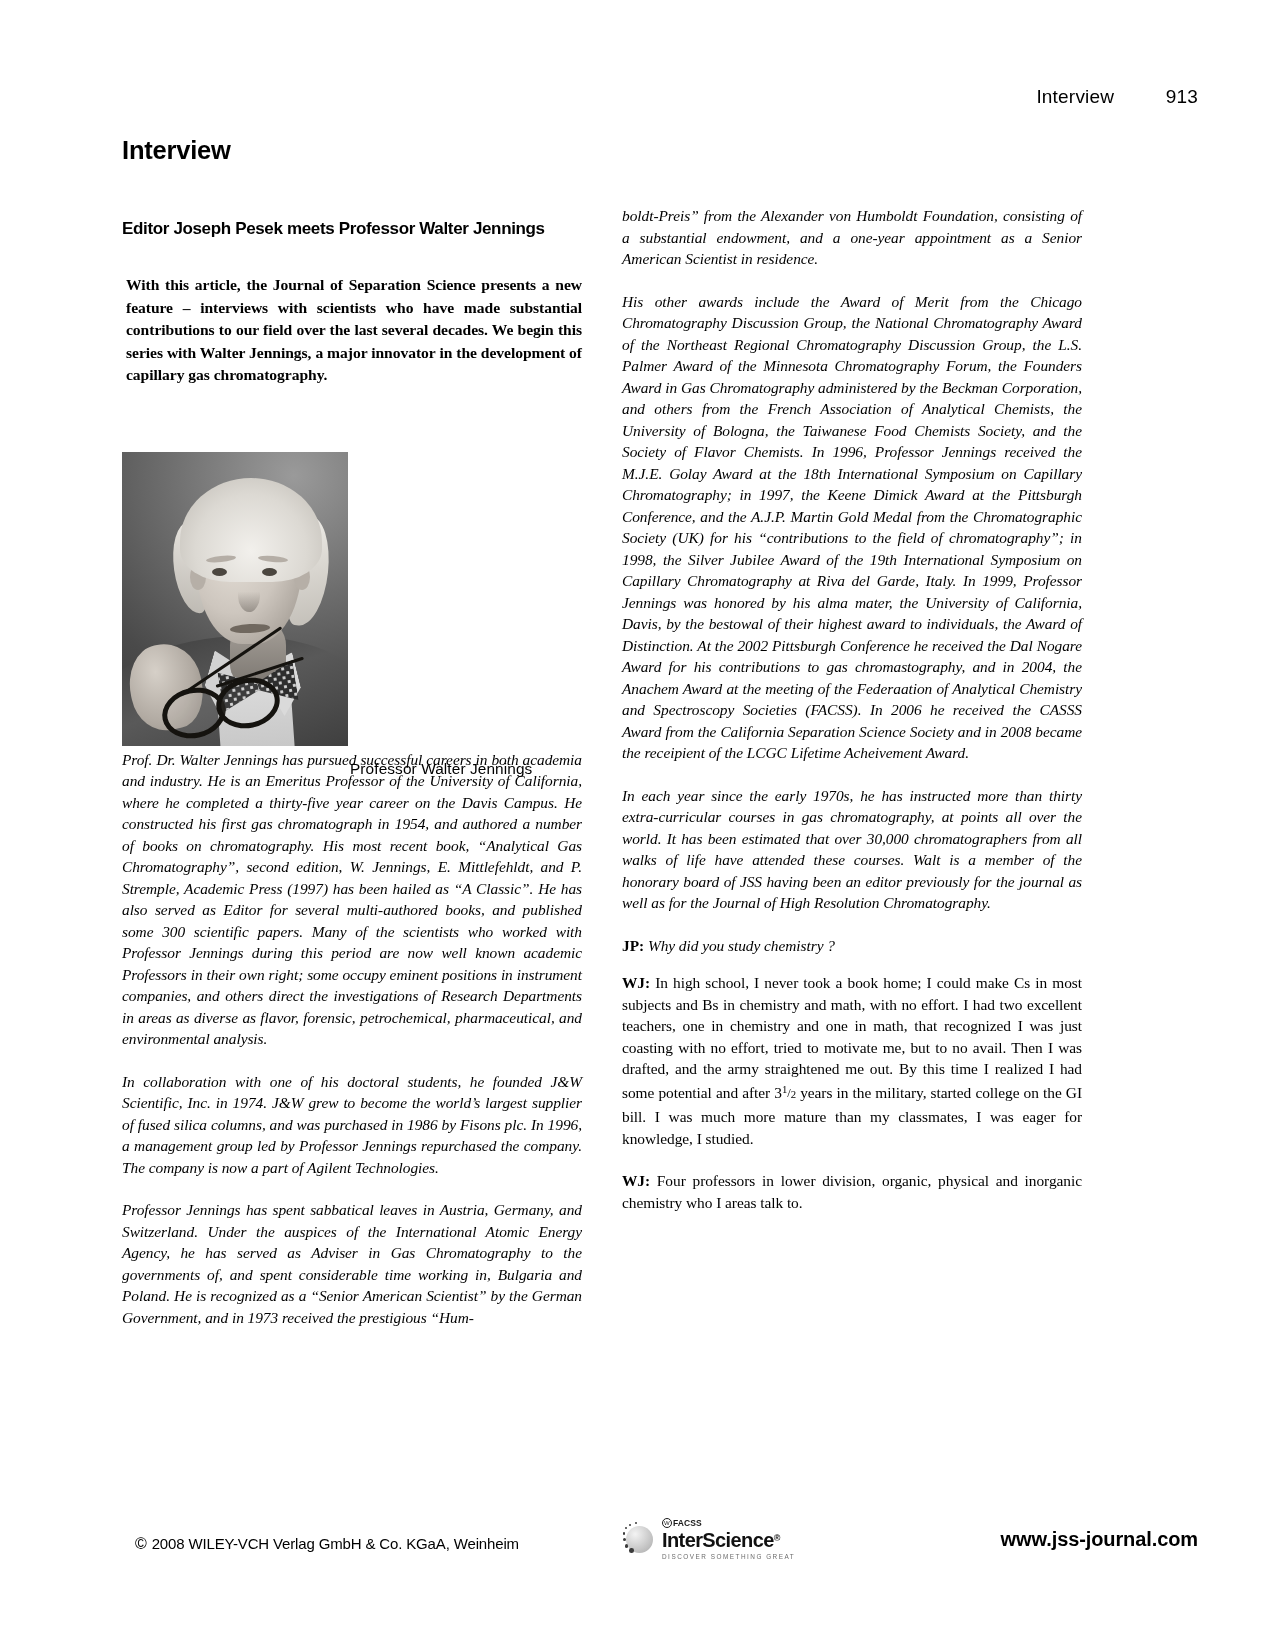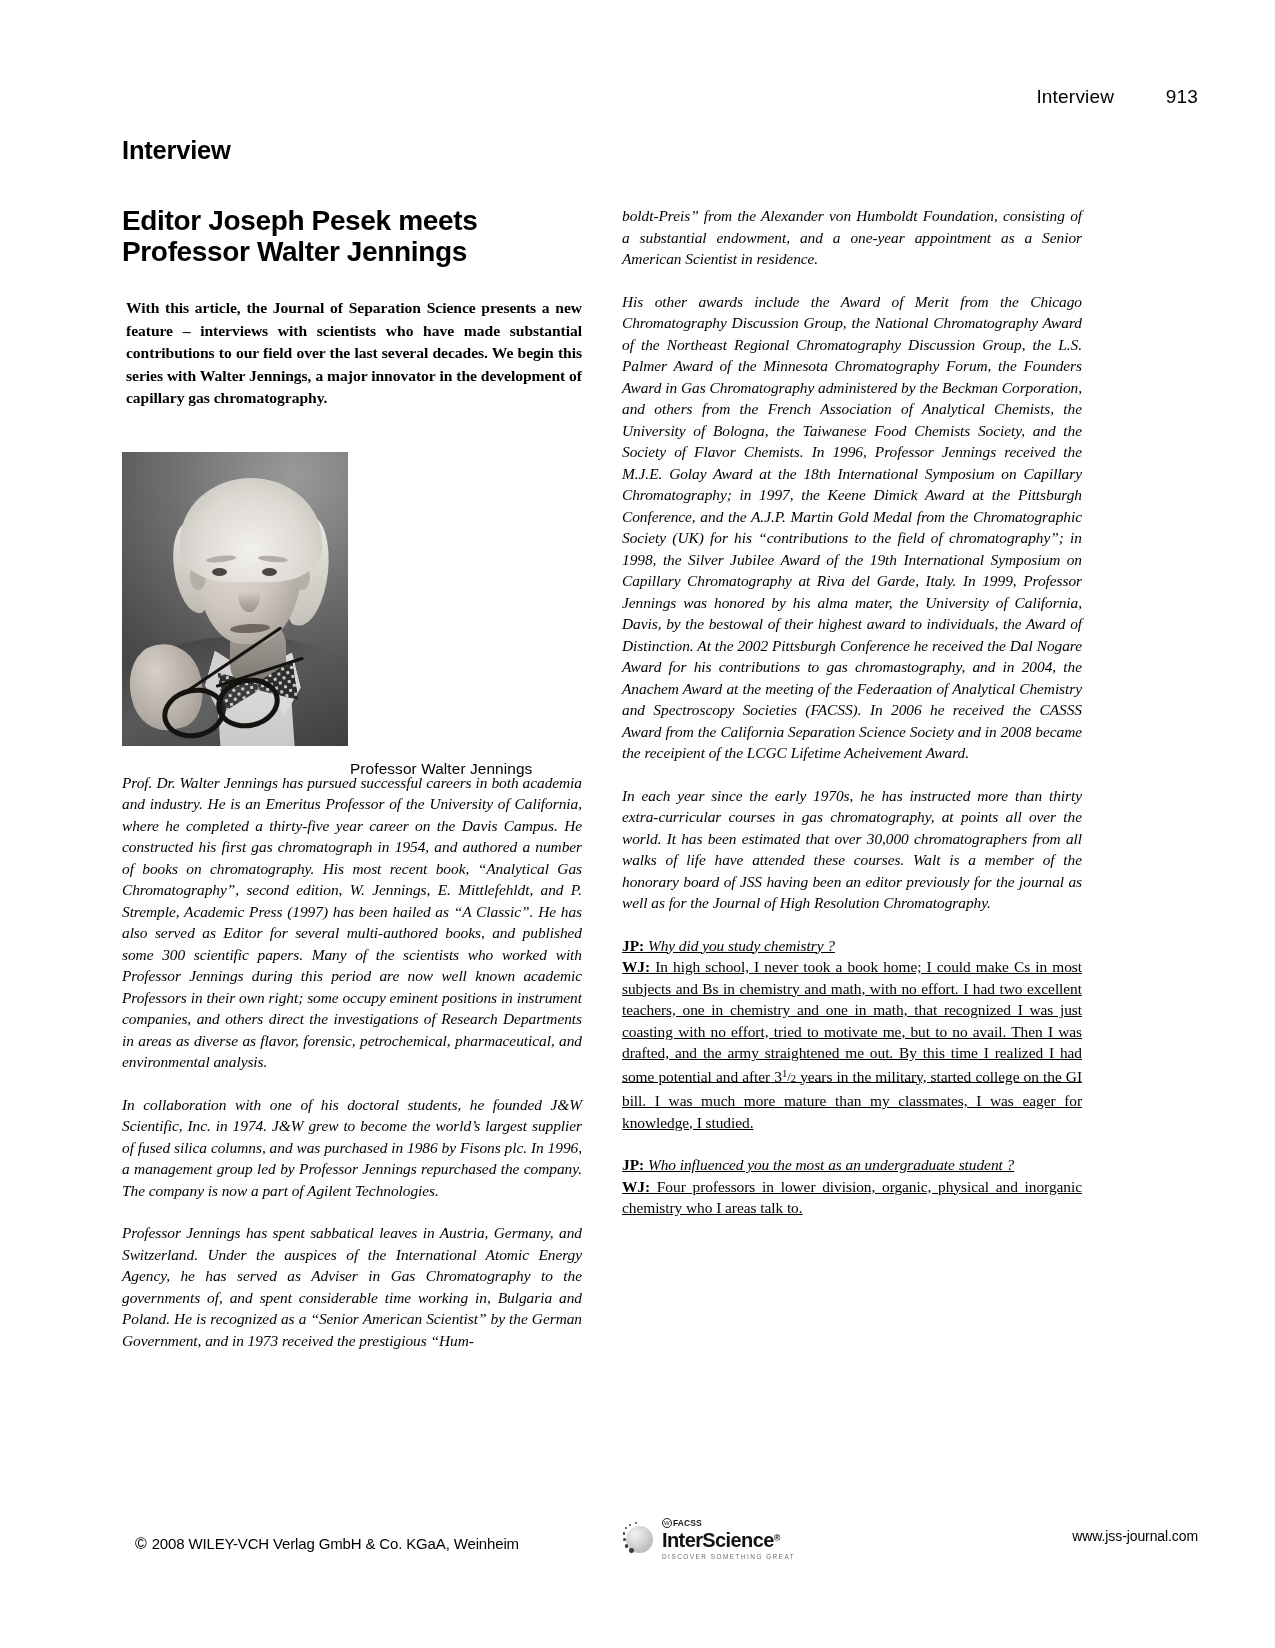--- a/index.html
+++ b/index.html
@@ -55,24 +55,24 @@
     text-align: justify;
     font-size: 15.4px;
     line-height: 21.5px;
   }
   .col-left  { left: 122px; }
   .col-right { left: 622px; }
 
   .article-title {
     font-family: "Liberation Sans", sans-serif;
     font-weight: bold;
-    font-size: 28px;
+    font-size: 17px;
     line-height: 31px;
     letter-spacing: -0.35px;
-    margin: 0 0 30px 0;
+    margin: 8px 0 30px 0;
     text-align: left;
   }
 
   .lead {
     font-family: "Liberation Serif", serif;
     font-weight: bold;
     font-size: 15.6px;
     line-height: 22.6px;
     text-align: justify;
     margin: 0 0 30px 4px;
@@ -82,24 +82,23 @@
   p.body {
     font-style: italic;
     margin: 0 0 21px 0;
     text-align: justify;
     letter-spacing: -0.05px;
   }
   p.body:last-child { margin-bottom: 17px; }
 
   
   p.qa {
-    margin: 0 0 0 0;
+    margin: 16px 0 0 0;
     text-align: justify;
     letter-spacing: -0.05px;
-    text-decoration: underline;
   }
   p.qa.q { font-style: italic; }
   p.qa.a { font-style: normal; margin-bottom: 21px; }
   .spk { font-weight: bold; font-style: normal; }
 
   .frac {
     font-size: 0.82em;
     position: relative;
   }
   .frac sup { font-size: 0.85em; vertical-align: 0.35em; }
@@ -323,23 +322,24 @@
     font-size: 15px;
     letter-spacing: -0.15px;
     white-space: nowrap;
     margin-left: 13px;
   }
   .copyright .cmark { font-size: 16px; margin-right: 5px; }
   .journal-url {
     position: absolute;
     right: 77px; top: 0;
     font-family: "Liberation Sans", sans-serif;
-    font-size: 14px;
+    font-size: 20px;
     letter-spacing: -0.1px;
     white-space: nowrap;
+    font-weight: bold;
   }
   .interscience {
     position: absolute;
     left: 622px;
     top: -12px;
     width: 210px;
     height: 46px;
   }
   .is-orb {
     position: absolute;
@@ -456,21 +456,20 @@
   <div class="portrait-caption">Professor Walter Jennings</div>
 
   <div class="col col-right">
     <p class="body">boldt-Preis” from the Alexander von Humboldt Foundation, consisting of a substantial endowment, and a one-year appointment as a Senior American Scientist in residence.</p>
     <p class="body">His other awards include the Award of Merit from the Chicago Chromatography Discussion Group, the National Chromatography Award of the Northeast Regional Chromatography Discussion Group, the L.S. Palmer Award of the Minnesota Chromatography Forum, the Founders Award in Gas Chromatography administered by the Beckman Corporation, and others from the French Association of Analytical Chemists, the University of Bologna, the Taiwanese Food Chemists Society, and the Society of Flavor Chemists. In 1996, Professor Jennings received the M.J.E. Golay Award at the 18th International Symposium on Capillary Chromatography; in 1997, the Keene Dimick Award at the Pittsburgh Conference, and the A.J.P. Martin Gold Medal from the Chromatographic Society (UK) for his “contributions to the field of chromatography”; in 1998, the Silver Jubilee Award of the 19th International Symposium on Capillary Chromatography at Riva del Garde, Italy. In 1999, Professor Jennings was honored by his alma mater, the University of California, Davis, by the bestowal of their highest award to individuals, the Award of Distinction. At the 2002 Pittsburgh Conference he received the Dal Nogare Award for his contributions to gas chromastography, and in 2004, the Anachem Award at the meeting of the Federaation of Analytical Chemistry and Spectroscopy Societies (FACSS). In 2006 he received the CASSS Award from the California Separation Science Society and in 2008 became the receipient of the LCGC Lifetime Acheivement Award.</p>
     <p class="body">In each year since the early 1970s, he has instructed more than thirty extra-curricular courses in gas chromatography, at points all over the world. It has been estimated that over 30,000 chromatographers from all walks of life have attended these courses. Walt is a member of the honorary board of JSS having been an editor previously for the journal as well as for the Journal of High Resolution Chromatography.</p>
 
     <p class="qa q"><span class="spk">JP:</span><span> Why did you study chemistry ?</span></p>
     <p class="qa a"><span class="spk">WJ:</span><span> In high school, I never took a book home; I could make Cs in most subjects and Bs in chemistry and math, with no effort. I had two excellent teachers, one in chemistry and one in math, that recognized I was just coasting with no effort, tried to motivate me, but to no avail. Then I was drafted, and the army straightened me out. By this time I realized I had some potential and after 3</span><span class="frac"><sup>1</sup>/<sub>2</sub></span><span> years in the military, started college on the GI bill. I was much more mature than my classmates, I was eager for knowledge, I studied.</span></p>
 
-    <p class="qa q"><span class="spk">JP:</span><span> Who influenced you the most as an undergraduate student ?</span></p>
     <p class="qa a"><span class="spk">WJ:</span><span> Four professors in lower division, organic, physical and inorganic chemistry who I areas talk to.</span></p>
   </div>
 
   <div class="footer">
     <div class="copyright">
       <span class="cmark">©</span><span>2008 WILEY-VCH Verlag GmbH &amp; Co. KGaA, Weinheim</span>
     </div>
 
     <div class="interscience">
       <div class="is-orb">

